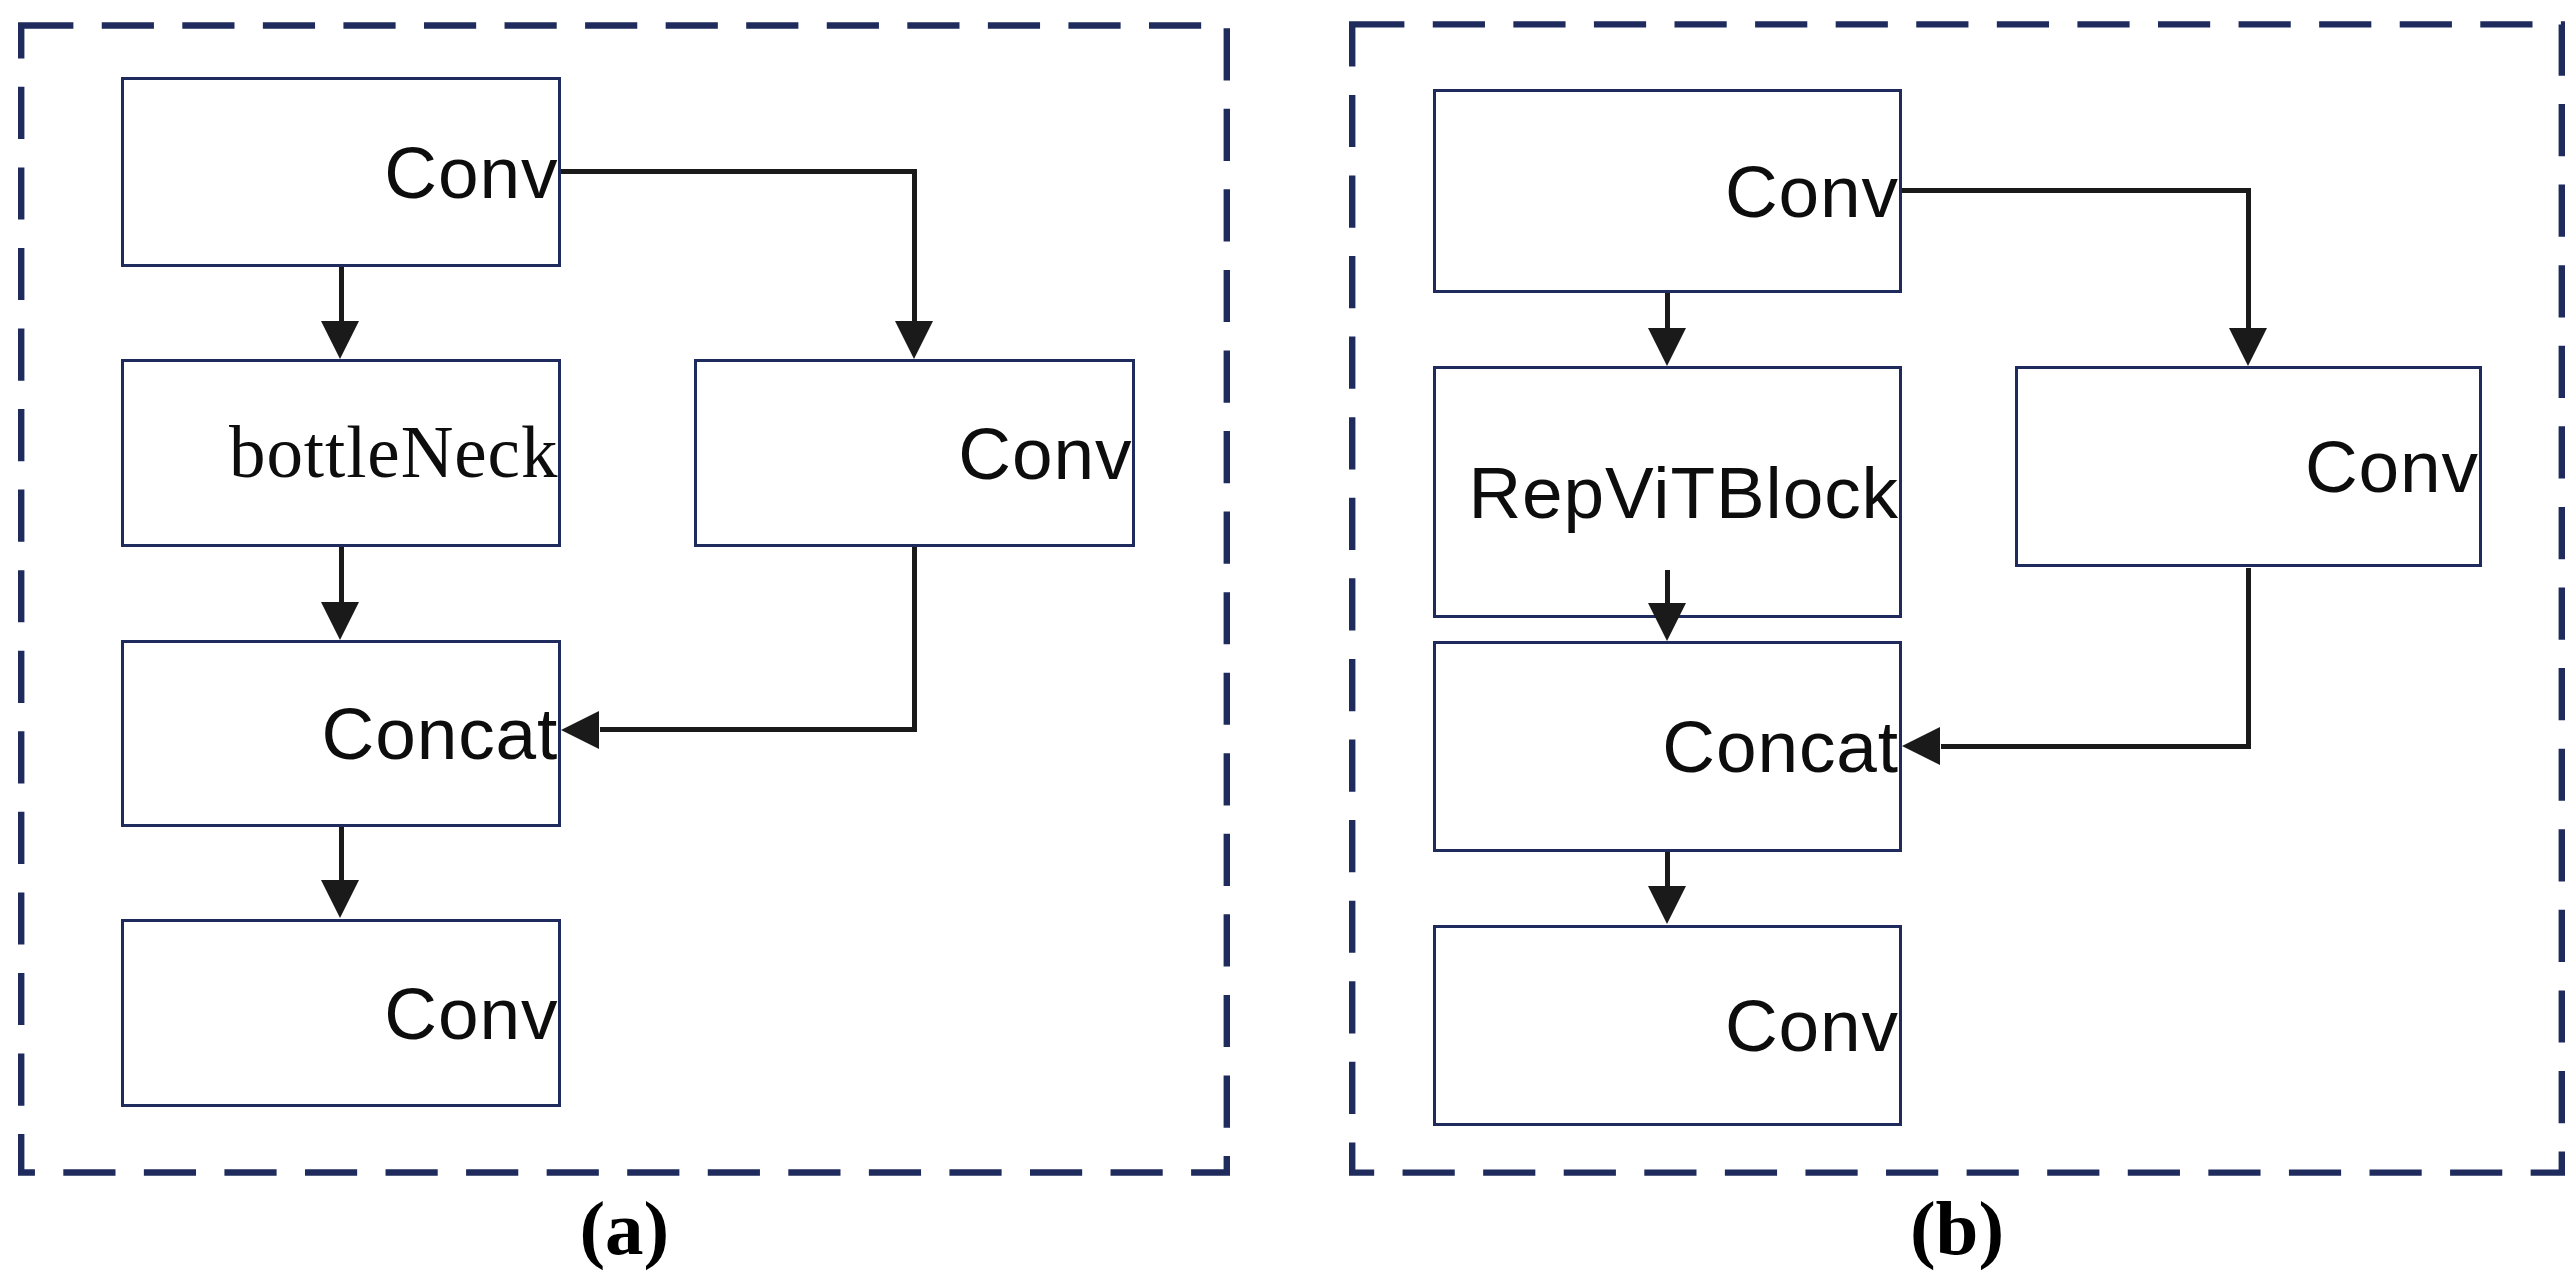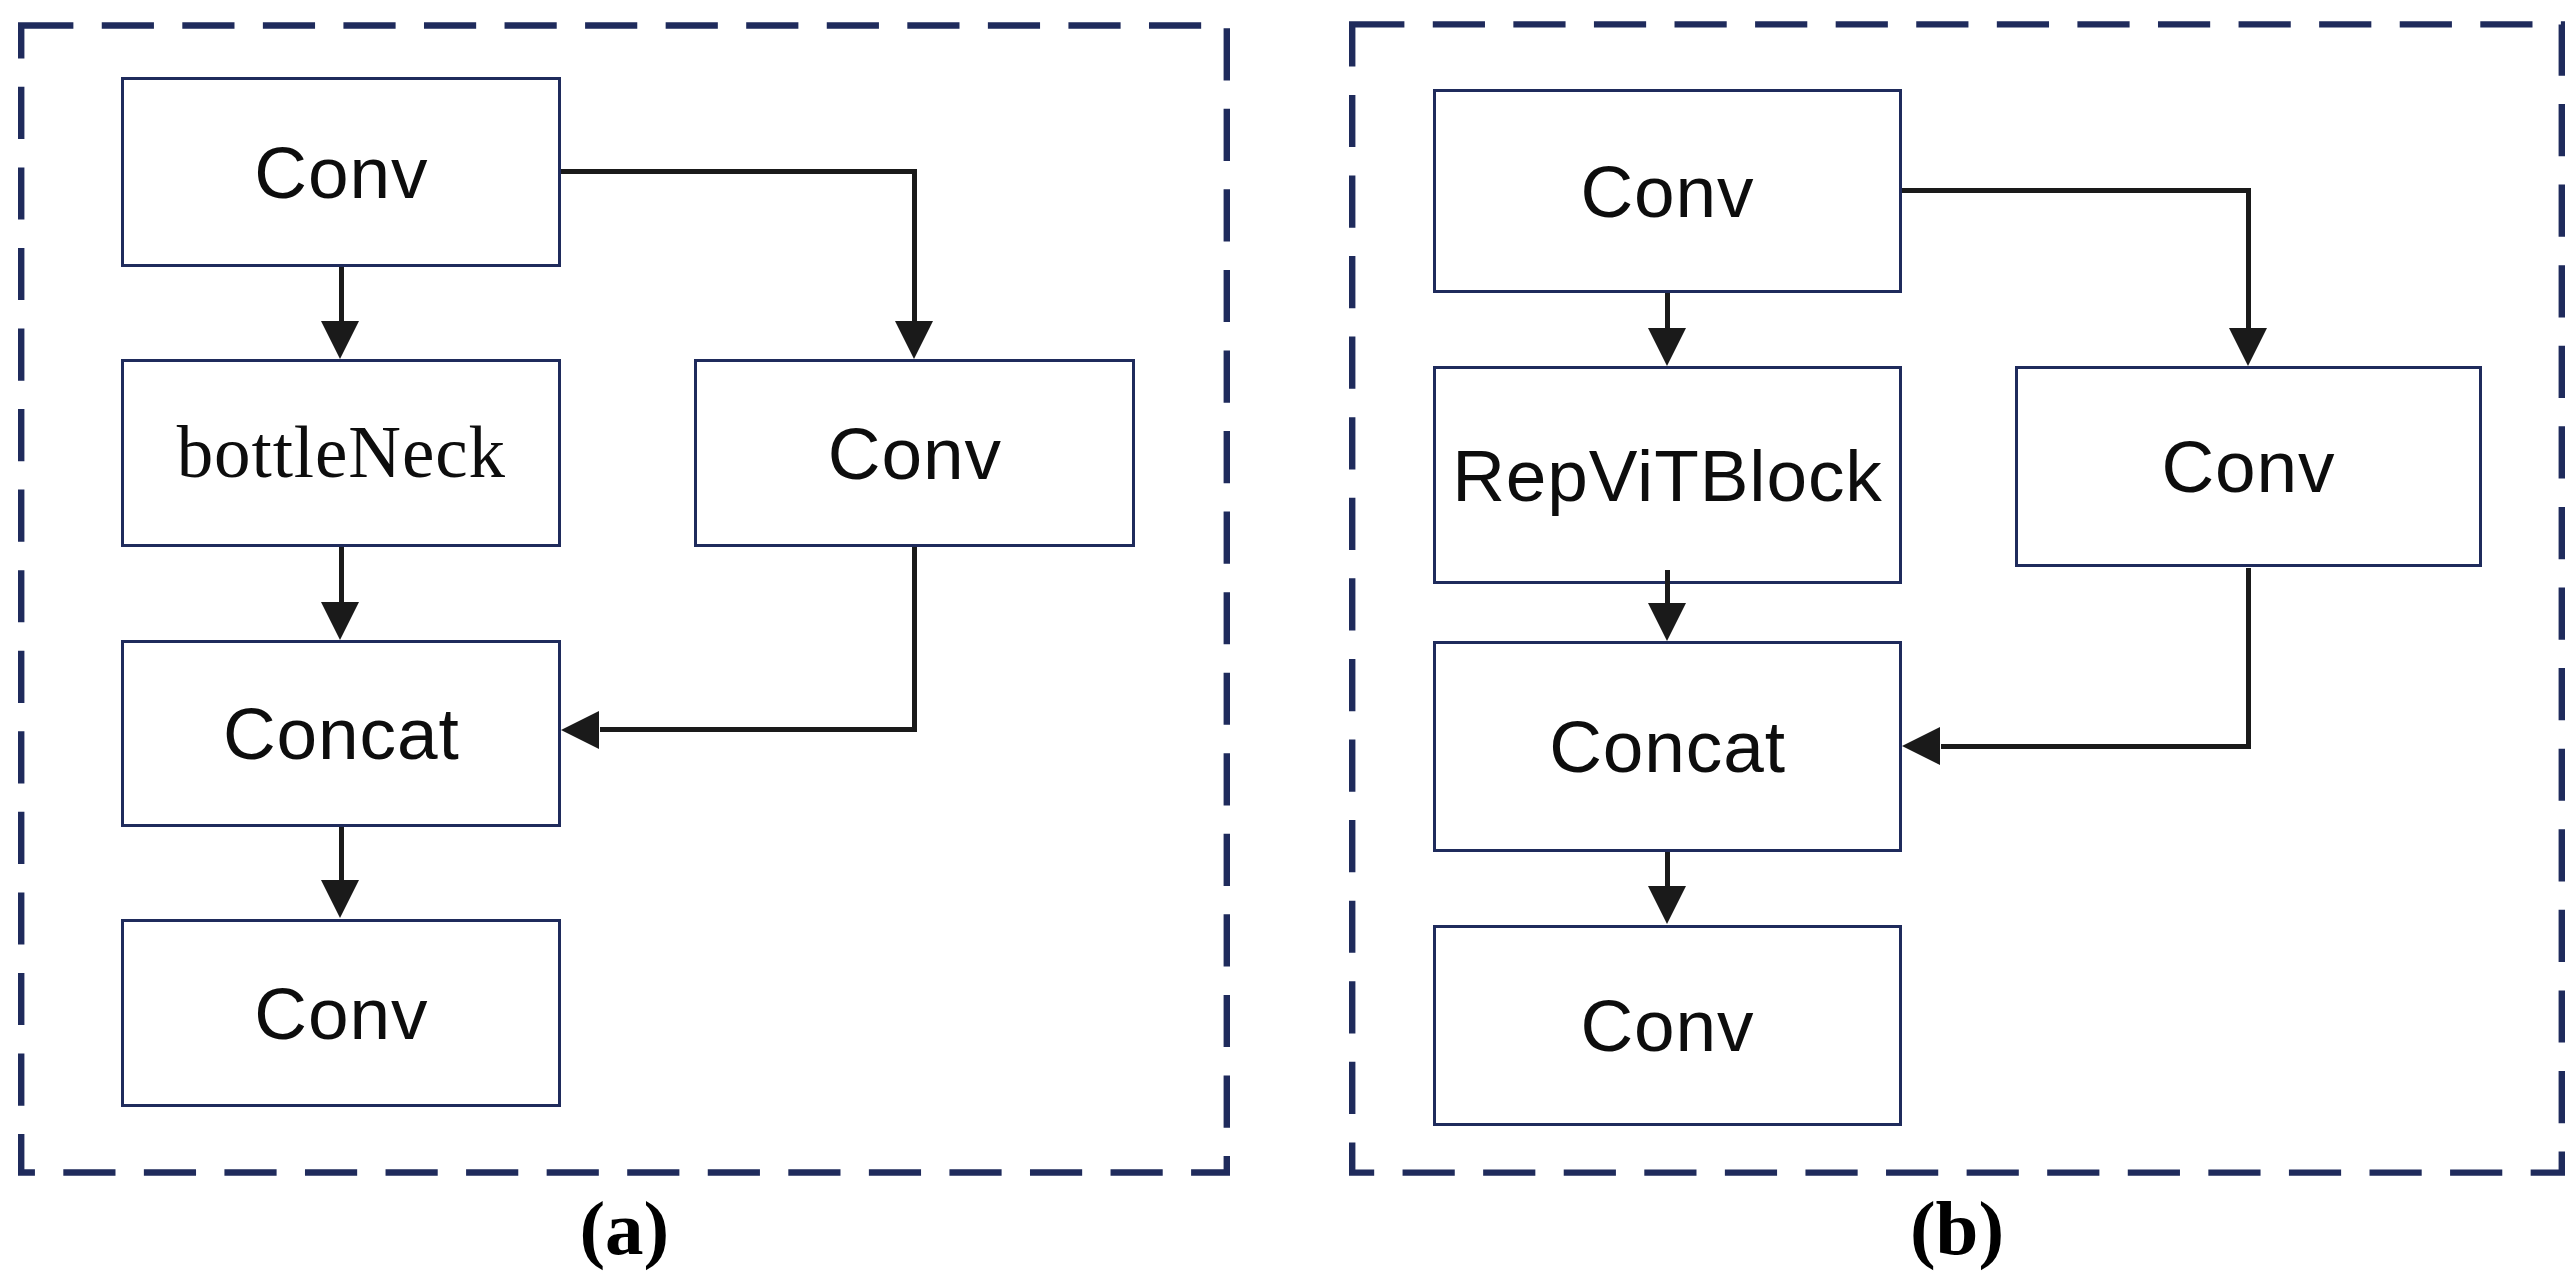--- a/index.html
+++ b/index.html
@@ -23,21 +23,21 @@
     left: 0; top: 0;
     pointer-events: none;
   }
   .node {
     position: absolute;
     box-sizing: border-box;
     border: 3.7px solid #1f2b5c;
     background: #ffffff;
     display: flex;
     align-items: center;
-    justify-content: center;
+    justify-content: flex-end;
   }
   .node span {
     font-size: 73px;
     color: #0d0d0d;
     letter-spacing: 0.9px;
     white-space: nowrap;
   }
   .line {
     position: absolute;
     background: #1a1a1a;
@@ -111,21 +111,21 @@
   </section>
 
   <section class="panel" style="left:1349px; top:21px; width:1216px; height:1155px;">
     <svg class="dashframe" width="1216" height="1155" viewBox="0 0 1328 1261">
       <rect x="3.5" y="3.5" width="1321" height="1254" fill="none" stroke="#1f2b5c" stroke-width="7" stroke-dasharray="57 31"></rect>
     </svg>
 
     <div class="node" style="left:84px; top:68px; width:469px; height:204px;">
       <span>Conv</span>
     </div>
-    <div class="node" style="left:84px; top:345px; width:469px; height:218px;">
+    <div class="node" style="left:84px; top:345px; width:469px; height:252px;">
       <span>RepViTBlock</span>
     </div>
     <div class="node" style="left:84px; top:620px; width:469px; height:211px;">
       <span>Concat</span>
     </div>
     <div class="node" style="left:84px; top:904px; width:469px; height:201px;">
       <span>Conv</span>
     </div>
     <div class="node" style="left:666px; top:345px; width:467px; height:201px;">
       <span>Conv</span>

